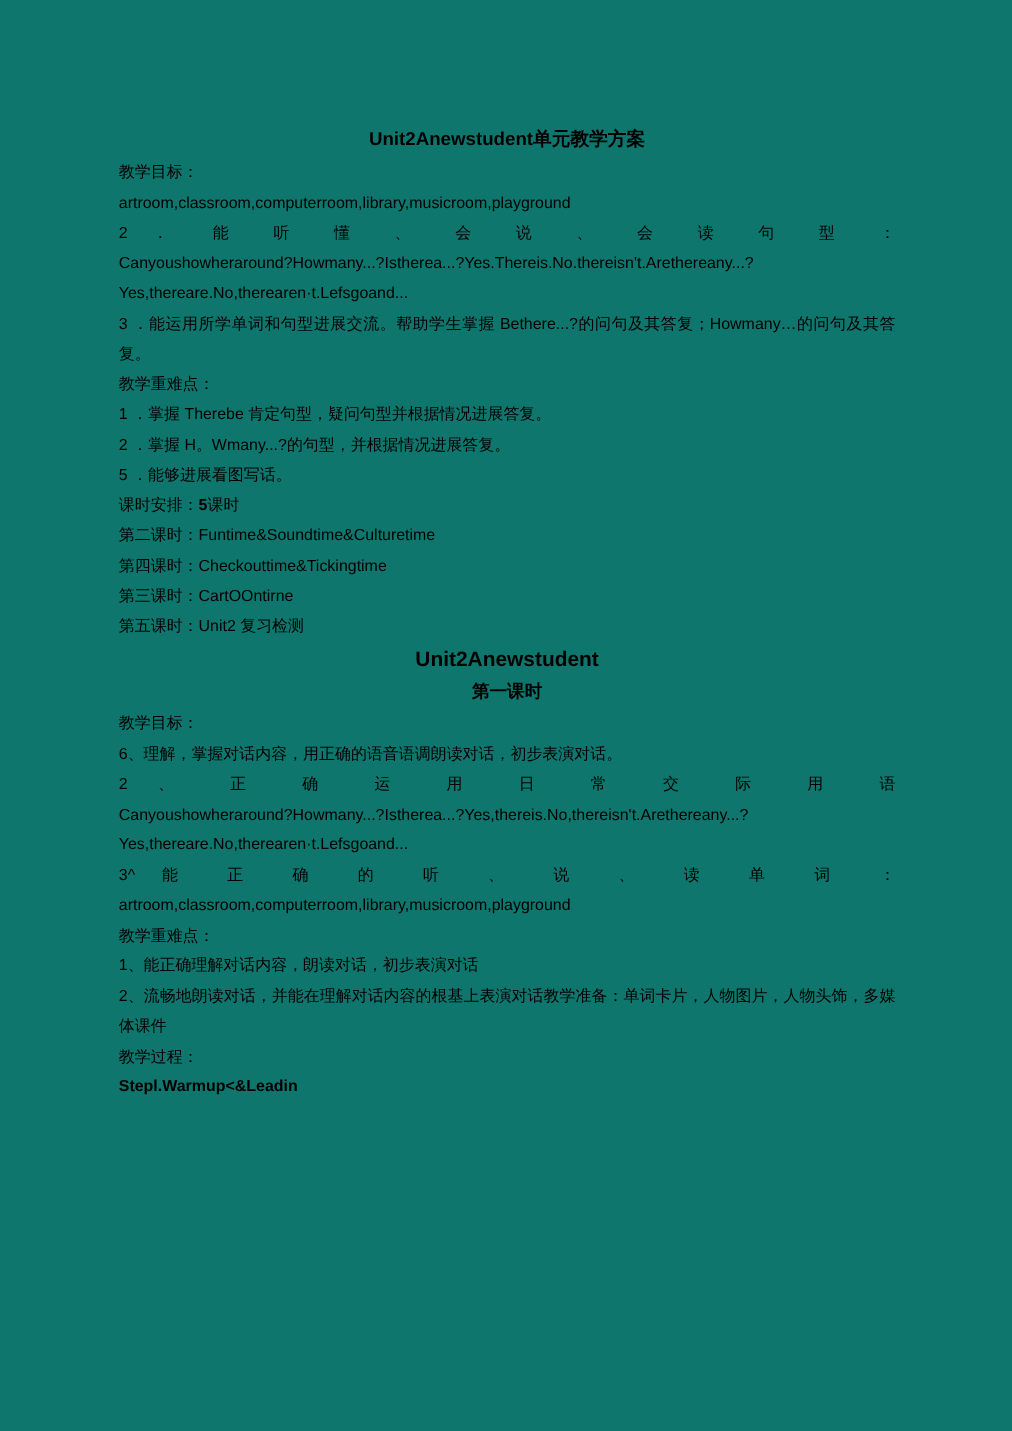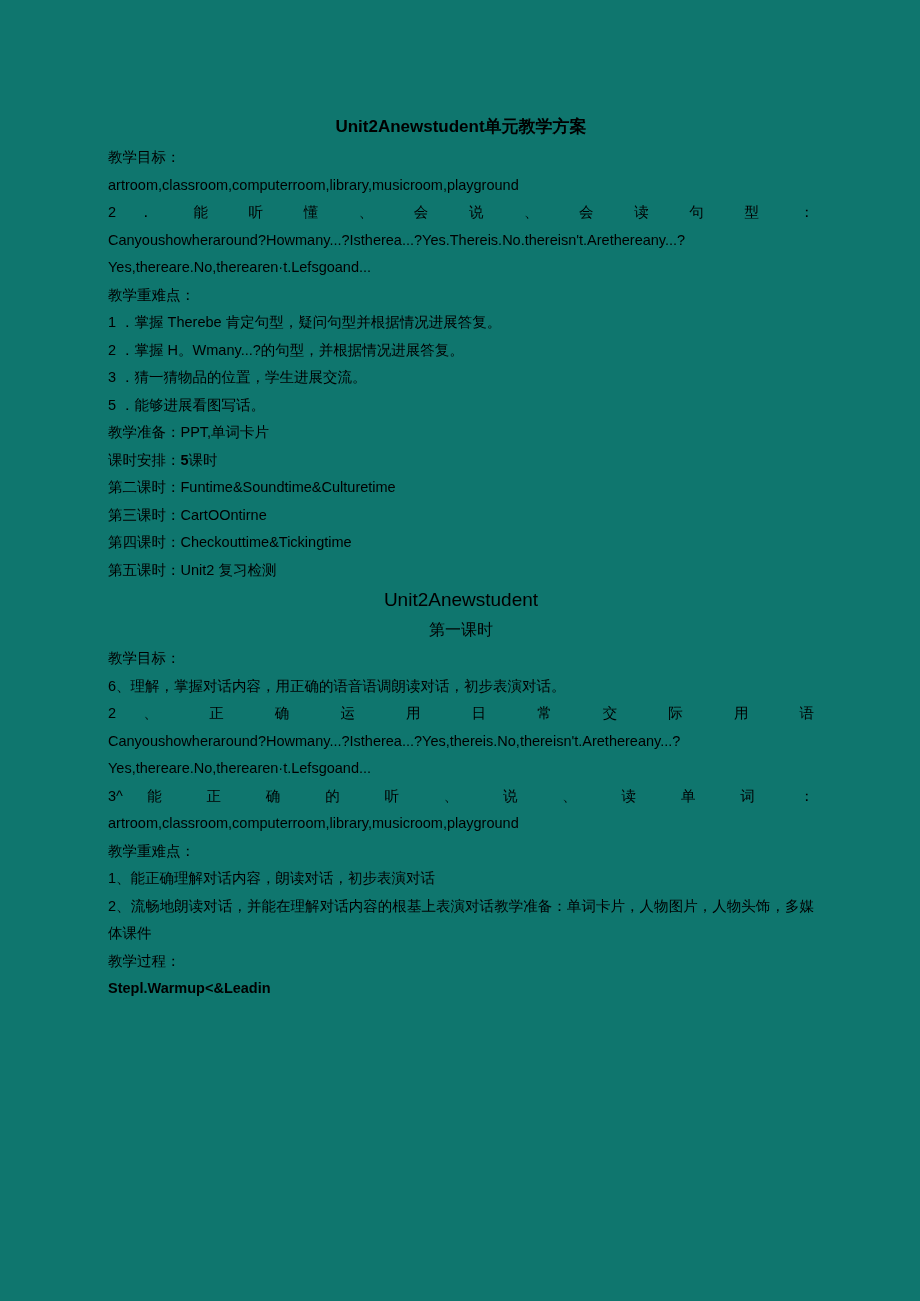--- a/index.html
+++ b/index.html
@@ -34,29 +34,30 @@
     text-align: center !important;
     text-align-last: center;
     font-weight: 700;
     font-size: 17px !important;
     line-height: 30px !important;
     margin-bottom: 2px !important;
   }
   .t2 {
     text-align: center;
     text-align-last: center;
-    font-weight: 400;
+    font-weight: 700;
     font-size: 19px !important;
     line-height: 31px !important;
   }
   .center {
     text-align: left;
     text-align-last: center;
     font-size: 16px !important;
     line-height: 30px !important;
+    font-weight: bold;
   }
   .stretch {
     text-align: justify;
     text-align-last: justify;
   }
   .bold {
     font-weight: 700;
   }
   .b {
     font-weight: 700;
@@ -67,32 +68,31 @@
 
 <div class="page">
   <div class="content">
 
     <p class="t1">Unit2Anewstudent单元教学方案</p>
 
     <p>教学目标：</p>
     <p>artroom,classroom,computerroom,library,musicroom,playground</p>
     <p class="stretch">2 ． 能 听 懂 、 会 说 、 会 读 句 型 ：</p>
     <p>Canyoushowheraround?Howmany...?Istherea...?Yes.Thereis.No.thereisn't.Arethereany...?Yes,thereare.No,therearen·t.Lefsgoand...</p>
+    <p>3 ．能运用所学单词和句型进展交流。帮助学生掌握 Bethere...?的问句及其答复；Howmany…的问句及其答复。</p>
     <p>教学重难点：</p>
     <p>1 ．掌握 Therebe 肯定句型，疑问句型并根据情况进展答复。</p>
     <p>2 ．掌握 H。Wmany...?的句型，并根据情况进展答复。</p>
-    <p>3 ．猜一猜物品的位置，学生进展交流。</p>
     <p>5 ．能够进展看图写话。</p>
-    <p>教学准备：PPT,单词卡片</p>
 
     <p><span>课时安排：</span><span class="b">5</span><span>课时</span></p>
 
     <p>第二课时：Funtime&amp;Soundtime&amp;Culturetime</p>
+    <p>第四课时：Checkouttime&amp;Tickingtime</p>
     <p>第三课时：CartOOntirne</p>
-    <p>第四课时：Checkouttime&amp;Tickingtime</p>
     <p>第五课时：Unit2 复习检测</p>
 
     <p class="t2">Unit2Anewstudent</p>
     <p class="center">第一课时</p>
 
     <p>教学目标：</p>
     <p>6、理解，掌握对话内容，用正确的语音语调朗读对话，初步表演对话。</p>
     <p class="stretch">2 、 正 确 运 用 日 常 交 际 用 语</p>
     <p>Canyoushowheraround?Howmany...?Istherea...?Yes,thereis.No,thereisn't.Arethereany...?Yes,thereare.No,therearen·t.Lefsgoand...</p>
     <p class="stretch">3^ 能 正 确 的 听 、 说 、 读 单 词 ：</p>

